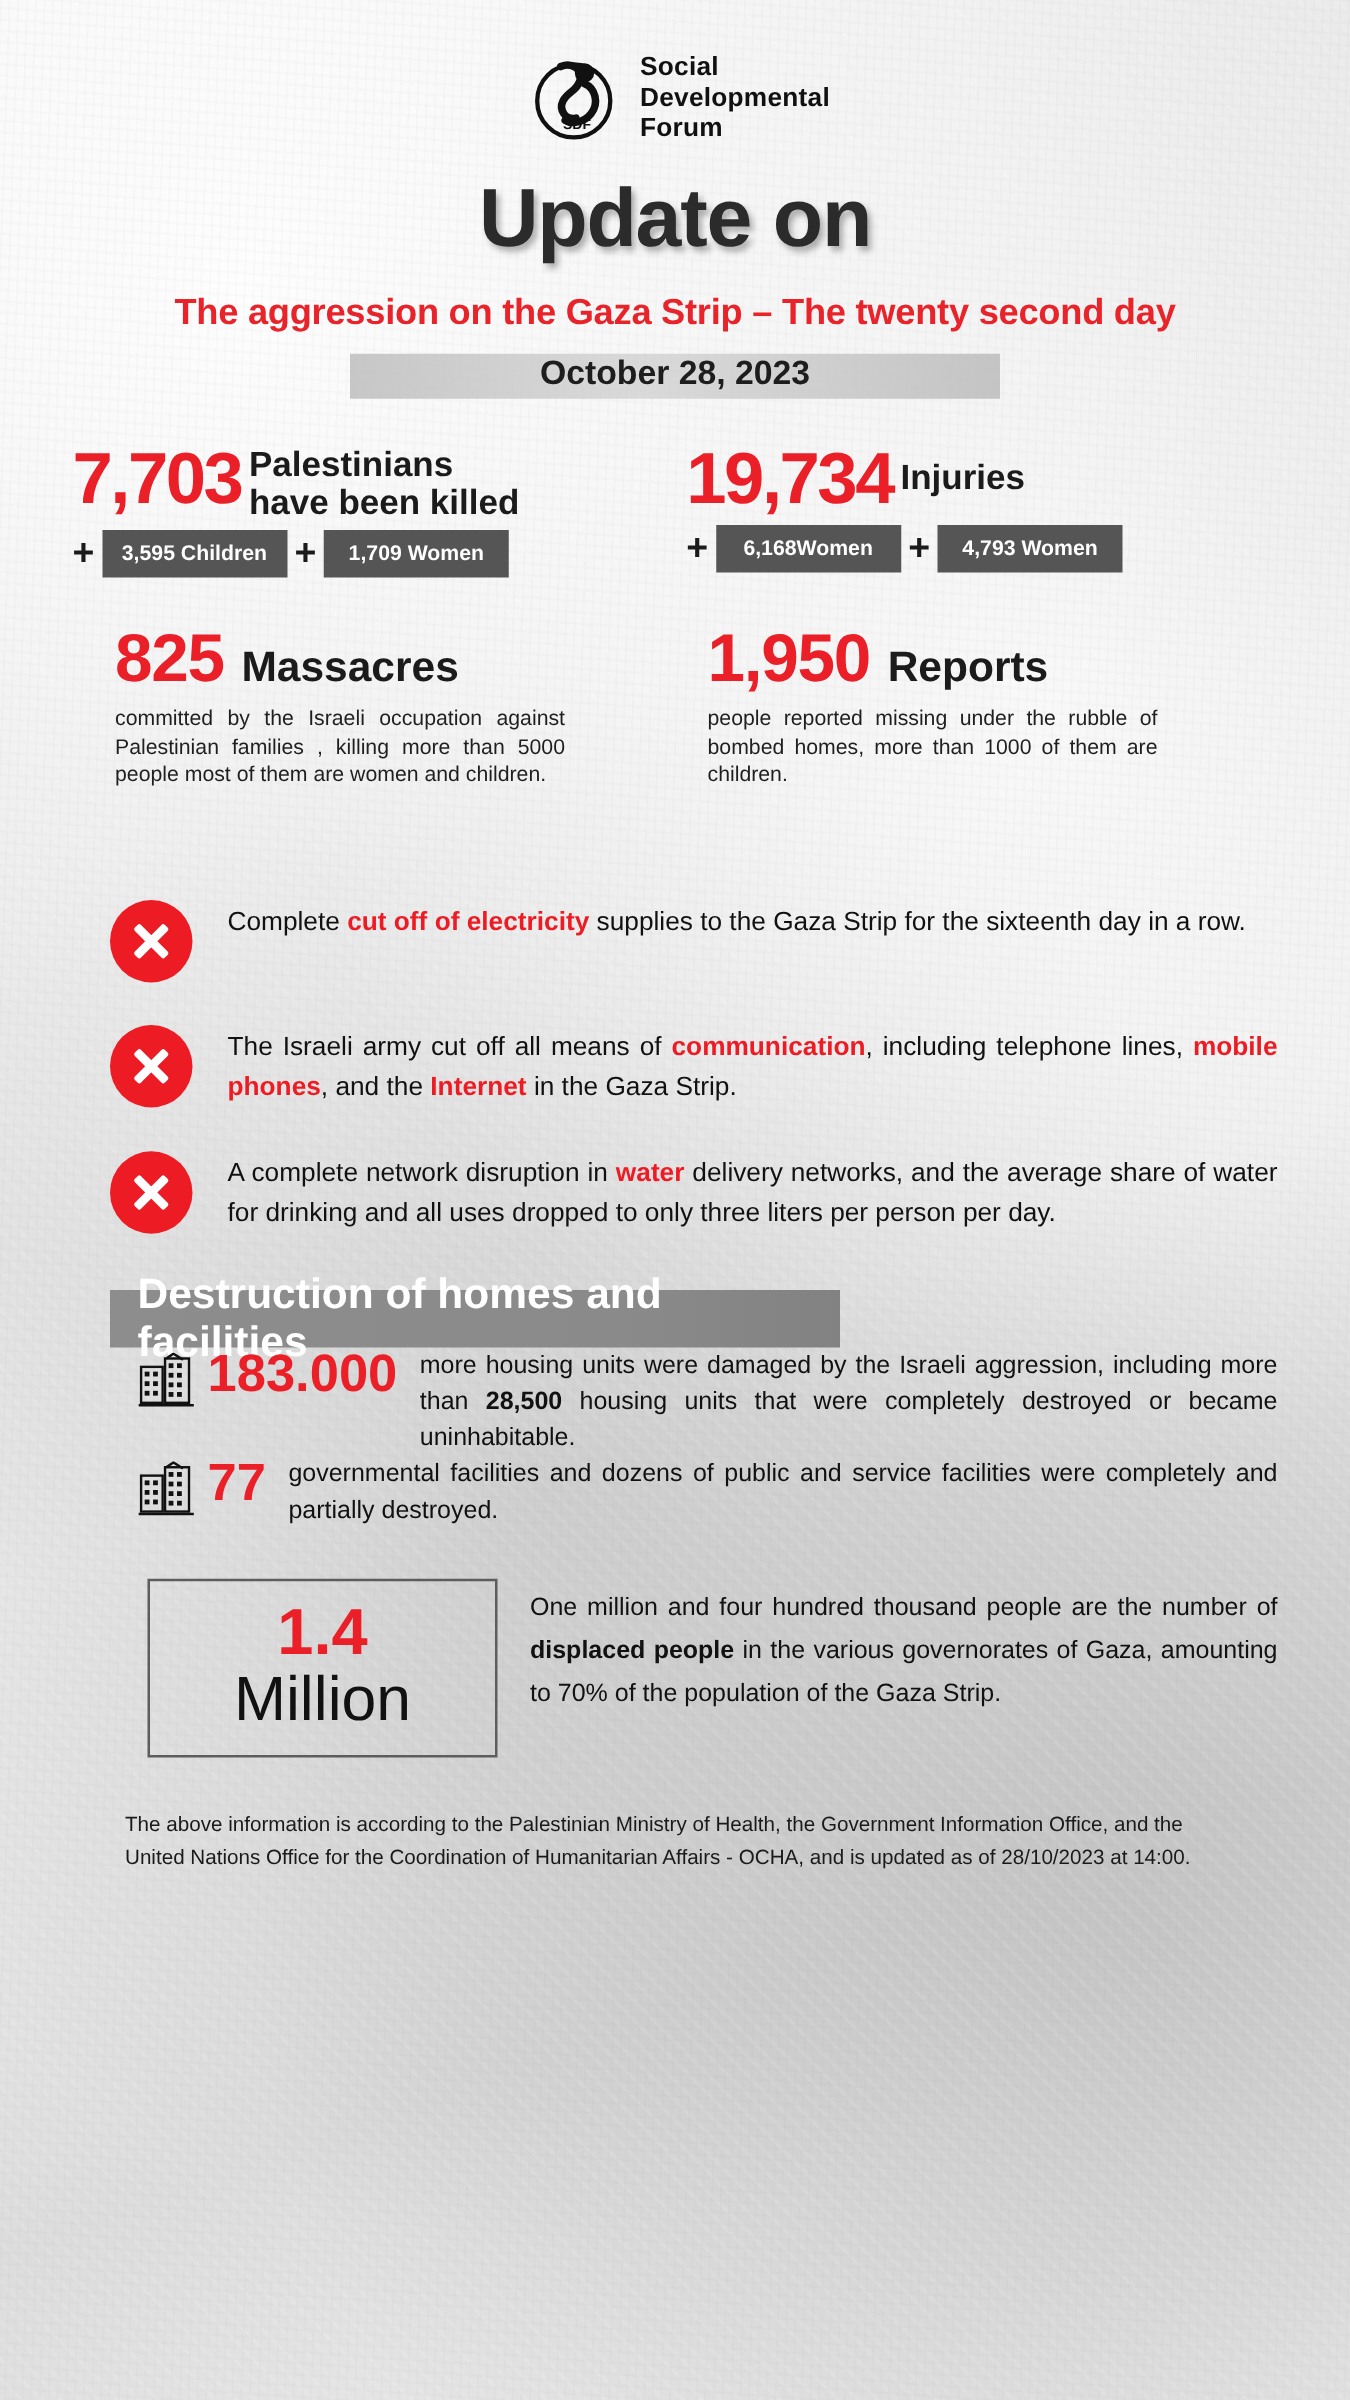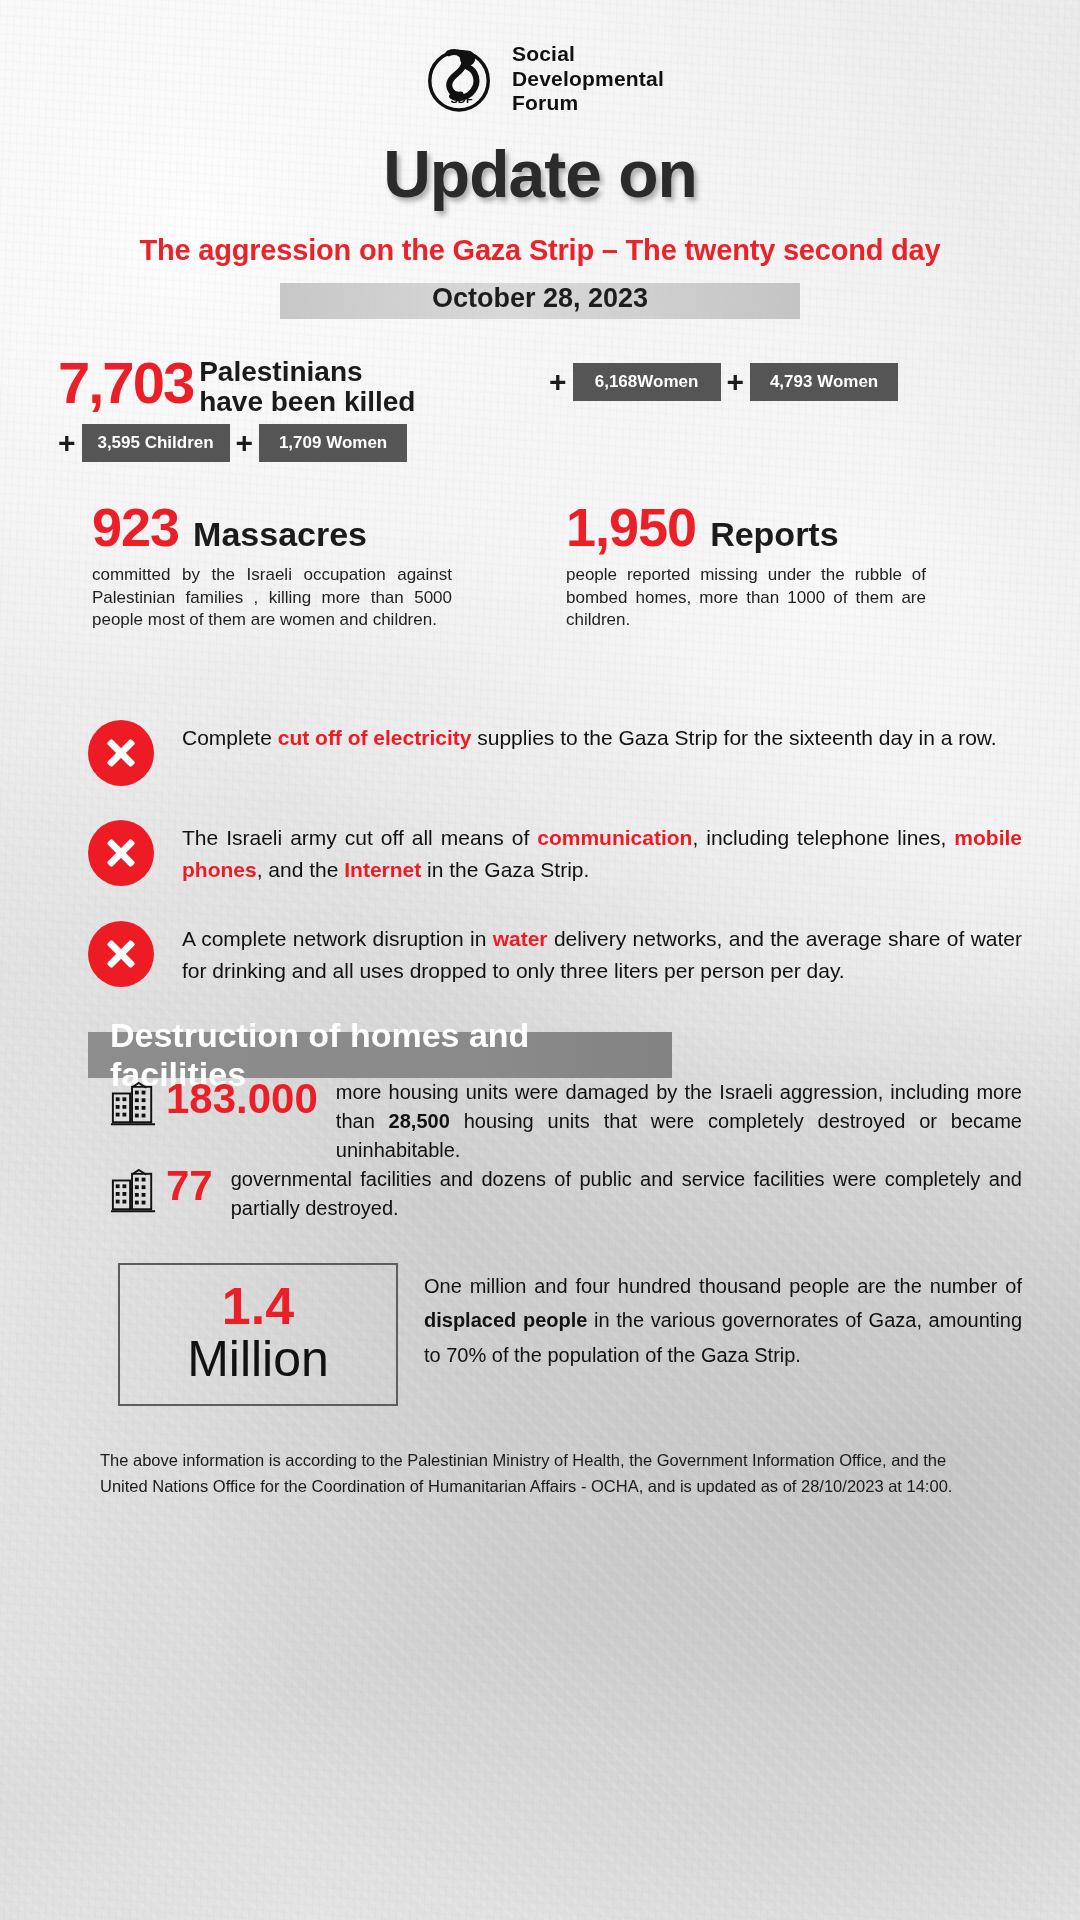--- a/index.html
+++ b/index.html
@@ -341,33 +341,37 @@
           </div>
         </div>
         <div class="chips">
           <div class="plus">+</div>
           <div class="chip">3,595 Children</div>
           <div class="plus">+</div>
           <div class="chip">1,709 Women</div>
         </div>
       </div>
       <div class="stat-col right">
+        <div class="stat-head">
+          <div class="bignum">19,734</div>
+          <div class="stat-label inline">Injuries</div>
+        </div>
         <div class="chips">
           <div class="plus">+</div>
           <div class="chip">6,168Women</div>
           <div class="plus">+</div>
           <div class="chip">4,793 Women</div>
         </div>
       </div>
     </div>
 
     <div class="stats2">
       <div class="stat-col left pad-left">
         <div class="s2head">
-          <div class="s2num">923</div>
+          <div class="s2num">825</div>
           <div class="s2word">Massacres</div>
         </div>
         <div class="s2text">committed by the Israeli occupation against Palestinian families , killing more than 5000 people  most of them are women and children.</div>
       </div>
       <div class="stat-col right pad-left2">
         <div class="s2head">
           <div class="s2num">1,950</div>
           <div class="s2word">Reports</div>
         </div>
         <div class="s2text">people reported missing under the rubble of bombed homes, more than 1000 of them are children.</div>

